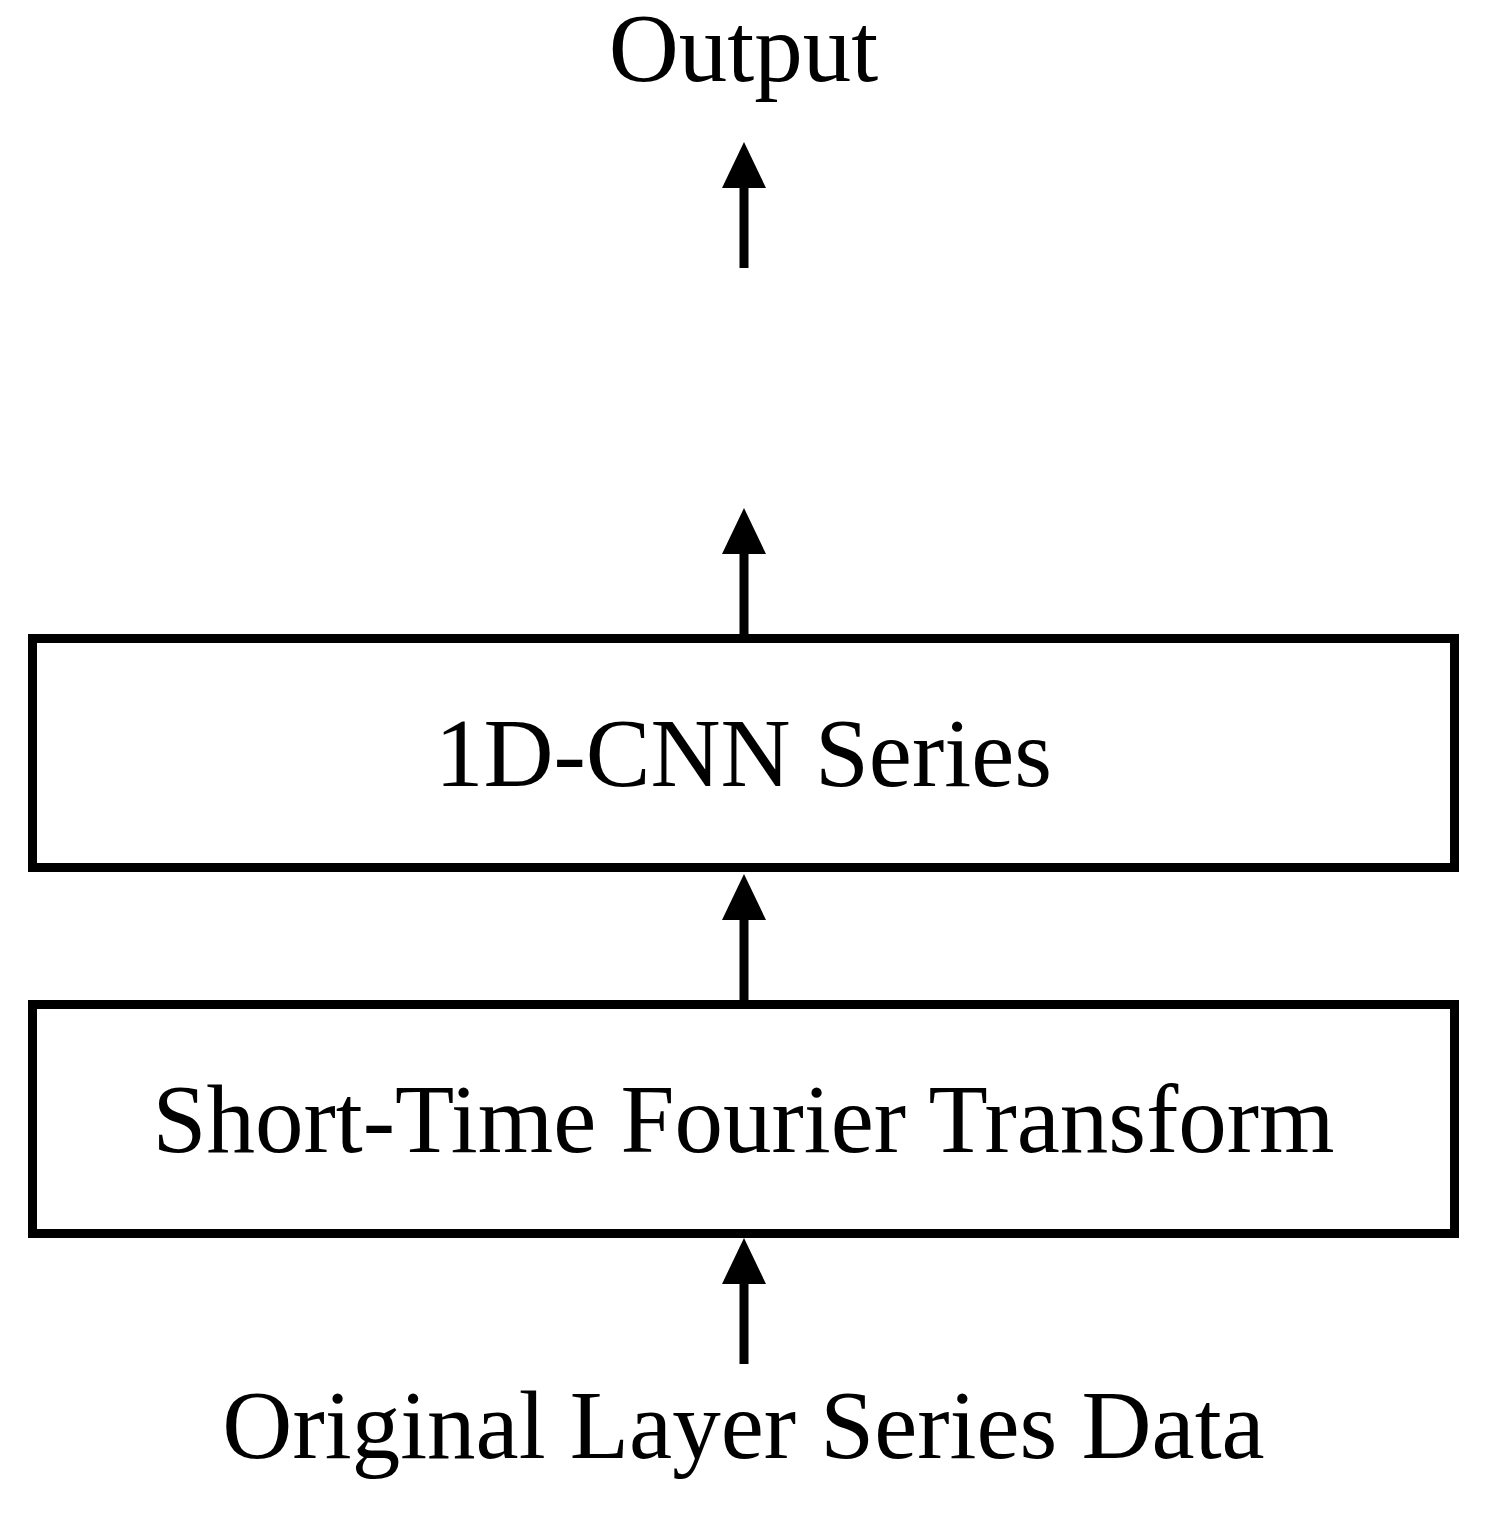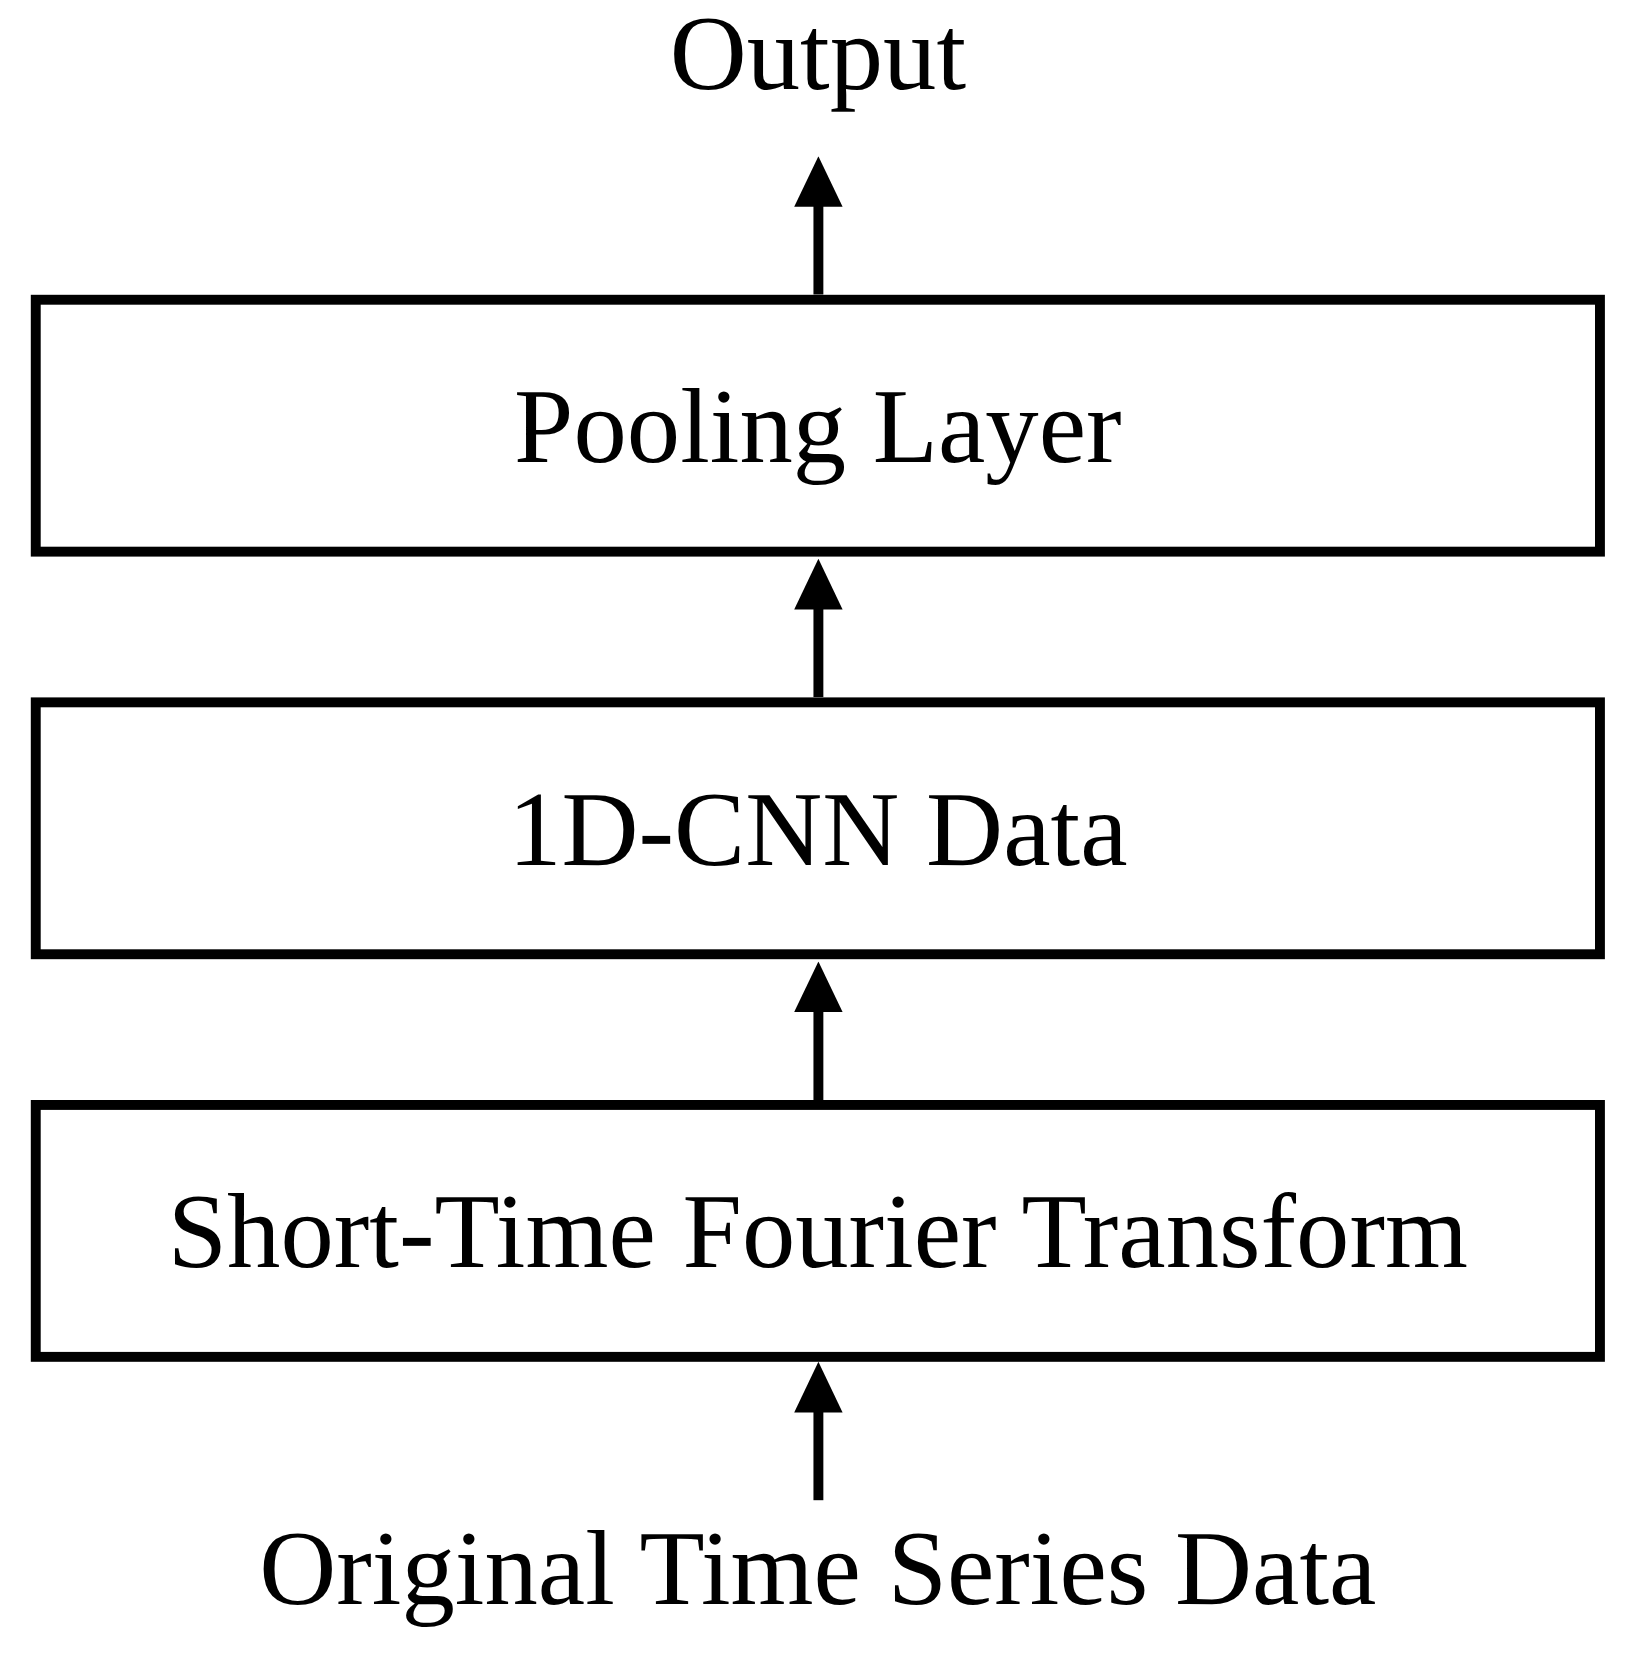--- a/index.html
+++ b/index.html
@@ -67,48 +67,45 @@
 
   <div class="flow-label label-output">Output</div>
 
   <div class="flow-arrow arrow-to-output">
     <svg viewBox="0 0 48 126" xmlns="http://www.w3.org/2000/svg" aria-hidden="true">
       <rect x="19.5" y="36" width="9" height="90" fill="currentColor"></rect>
       <polygon points="24,0 46,46 2,46" fill="currentColor"></polygon>
     </svg>
   </div>
 
-  <div class="flow-box box-pooling">
-    <span>Pooling Layer</span>
-  </div>
 
   <div class="flow-arrow arrow-1">
     <svg viewBox="0 0 48 126" xmlns="http://www.w3.org/2000/svg" aria-hidden="true">
       <rect x="19.5" y="36" width="9" height="90" fill="currentColor"></rect>
       <polygon points="24,0 46,46 2,46" fill="currentColor"></polygon>
     </svg>
   </div>
 
   <div class="flow-box box-cnn">
-    <span>1D-CNN Data</span>
+    <span>1D-CNN Series</span>
   </div>
 
   <div class="flow-arrow arrow-2">
     <svg viewBox="0 0 48 126" xmlns="http://www.w3.org/2000/svg" aria-hidden="true">
       <rect x="19.5" y="36" width="9" height="90" fill="currentColor"></rect>
       <polygon points="24,0 46,46 2,46" fill="currentColor"></polygon>
     </svg>
   </div>
 
   <div class="flow-box box-stft">
     <span>Short-Time Fourier Transform</span>
   </div>
 
   <div class="flow-arrow arrow-3">
     <svg viewBox="0 0 48 126" xmlns="http://www.w3.org/2000/svg" aria-hidden="true">
       <rect x="19.5" y="36" width="9" height="90" fill="currentColor"></rect>
       <polygon points="24,0 46,46 2,46" fill="currentColor"></polygon>
     </svg>
   </div>
 
-  <div class="flow-label label-input">Original Time Series Data</div>
+  <div class="flow-label label-input">Original Layer Series Data</div>
 
 </div>
 
 </body></html>

